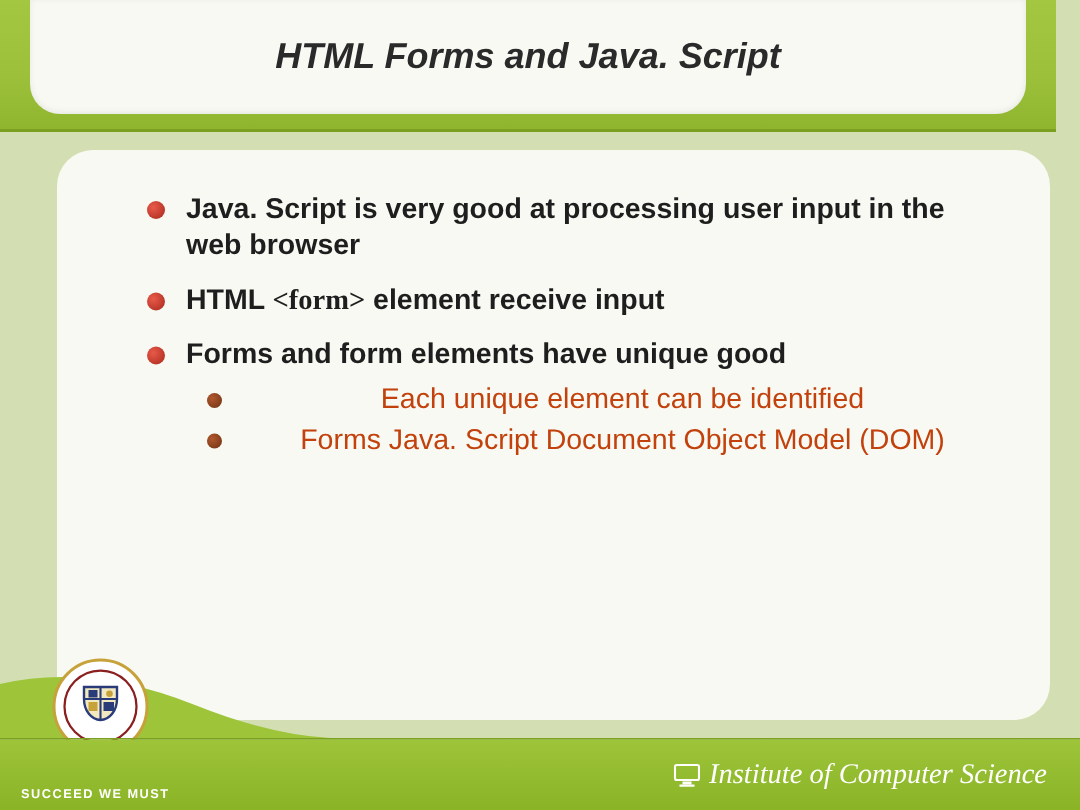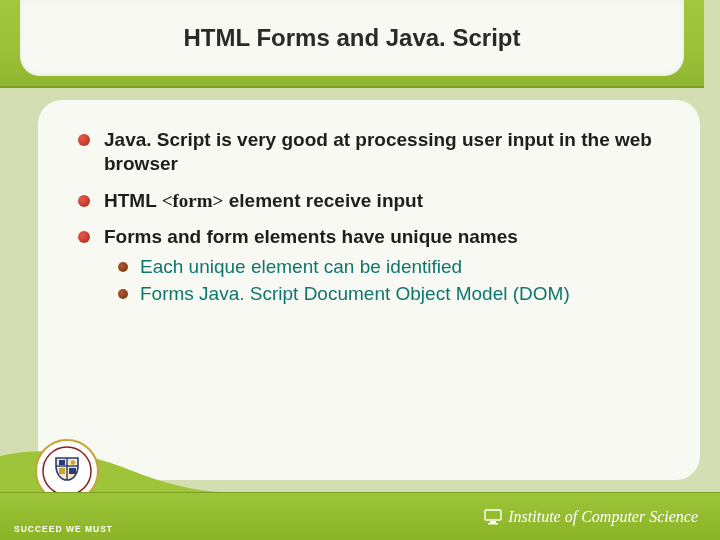--- a/index.html
+++ b/index.html
@@ -9,20 +9,21 @@
     width: 720px;
     height: 540px;
     background: #d3dfb3;
   }
   .header-band {
     position: absolute;
     top: 0; left: 0; right: 16px;
     height: 88px;
     background: linear-gradient(to bottom, #a4c742 0%, #9cc03a 60%, #8fb52e 100%);
     border-bottom: 2px solid #7ba01f;
+    font-style: italic;
   }
   .header-inner {
     position: absolute;
     top: 0; left: 20px; right: 20px; height: 76px;
     background: #f7f9f2;
     border-bottom-left-radius: 20px;
     border-bottom-right-radius: 20px;
     display: flex;
     align-items: center;
     justify-content: center;
@@ -35,21 +36,21 @@
     text-align: center;
   }
   .content-panel {
     position: absolute;
     top: 100px;
     left: 38px;
     right: 20px;
     bottom: 60px;
     background: #f7f9f2;
     border-radius: 24px;
-    padding: 28px 30px 20px 36px;
+    padding: 28px 30px 20px 56px;
   }
   .toplist { list-style: none; }
   .toplist > li {
     position: relative;
     padding-left: 30px;
     margin-bottom: 12px;
     font-size: 19px;
     font-weight: bold;
     color: #1e1e1e;
     line-height: 1.28;
@@ -62,23 +63,24 @@
     width: 12px; height: 12px;
     background: radial-gradient(circle at 35% 35%, #e85a4a, #a8281b);
     border-radius: 50%;
   }
   .sublist { list-style: none; margin-top: 6px; }
   .sublist > li {
     position: relative;
     padding-left: 36px;
     font-size: 19px;
     font-weight: normal;
-    color: #0f766e;
+    color: #c2410c;
     line-height: 1.3;
     margin-bottom: 2px;
+    text-align: center;
   }
   .sublist > li::before {
     content: "";
     position: absolute;
     left: 14px;
     top: 7px;
     width: 10px; height: 10px;
     background: radial-gradient(circle at 35% 35%, #b0582e, #6e3212);
     border-radius: 50%;
   }
@@ -105,21 +107,21 @@
     position: absolute;
     left: 14px;
     bottom: 6px;
     font-size: 8.5px;
     letter-spacing: 1px;
     color: #ffffff;
     font-weight: bold;
   }
   .footer-right {
     color: #ffffff;
-    font-size: 16px;
+    font-size: 19px;
     font-style: italic;
     font-family: Georgia, 'Times New Roman', serif;
     display: flex;
     align-items: center;
     gap: 6px;
     text-align: center;
   }
   .footer-icon {
     width: 18px; height: 18px;
     display: inline-block;
@@ -144,21 +146,21 @@
 
   <div class="content-panel">
     <ul class="toplist">
       <li>
         <span>Java. Script is very good at processing user input in the web browser</span>
       </li>
       <li>
         <span>HTML </span><span class="code">&lt;form&gt;</span><span> element receive input</span>
       </li>
       <li>
-        <span>Forms and form elements have unique names</span>
+        <span>Forms and form elements have unique good</span>
         <ul class="sublist">
           <li><span>Each unique element can be identified</span></li>
           <li><span>Forms Java. Script Document Object Model (DOM)</span></li>
         </ul>
       </li>
     </ul>
   </div>
 
   <div class="footer-swoosh">
     <svg width="220" height="42" viewBox="0 0 220 42">

